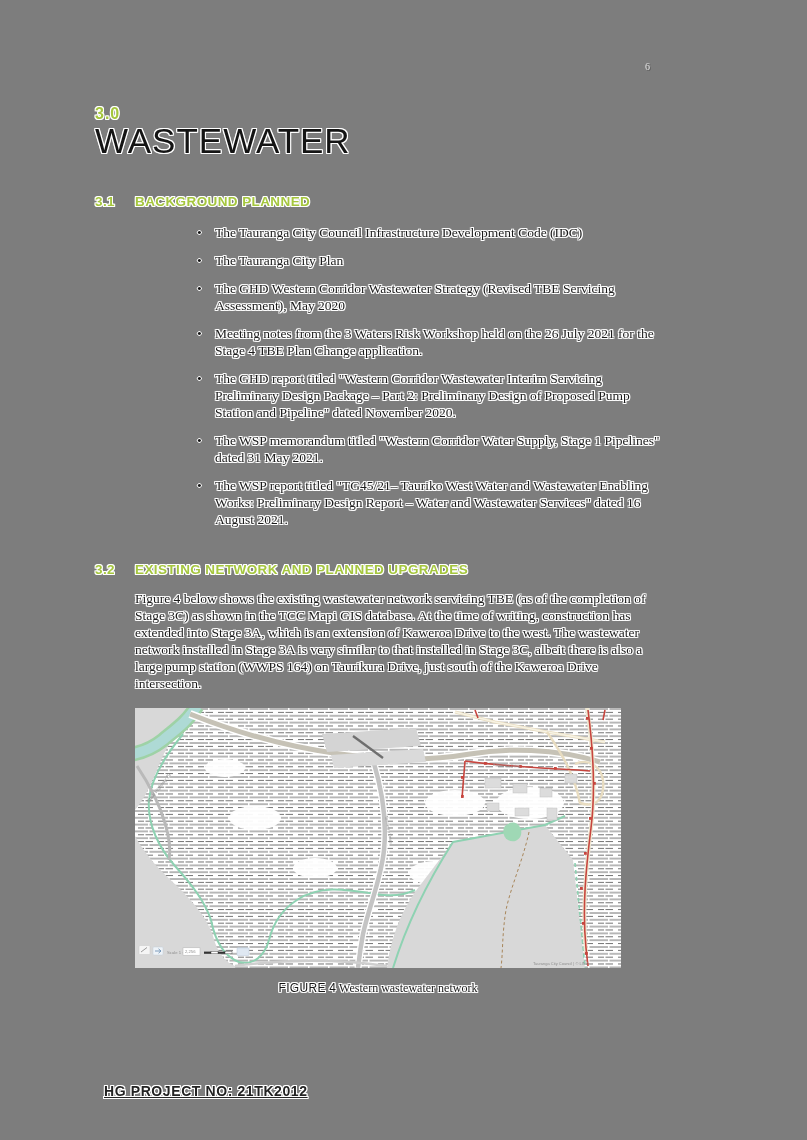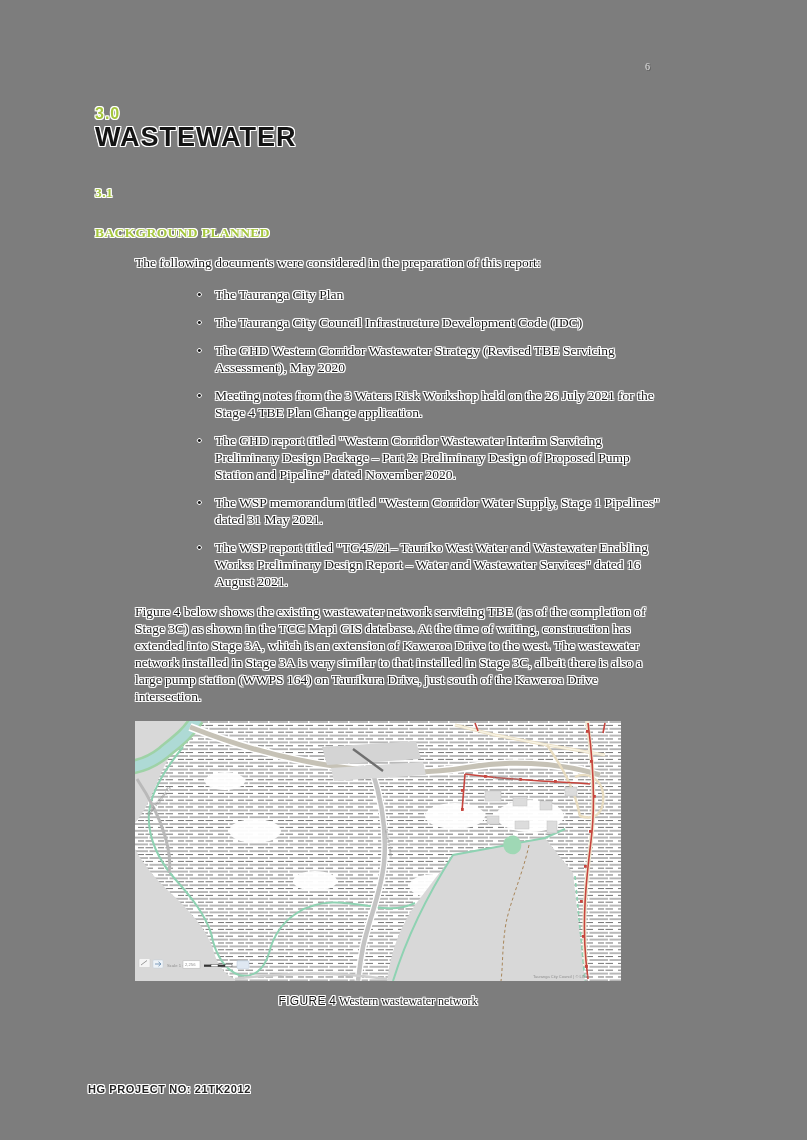--- a/index.html
+++ b/index.html
@@ -14,27 +14,27 @@
   .page-number{
     position:absolute;left:645px;top:61px;font-size:10px;color:#e4e4e4;
     font-family:"Liberation Serif", serif;text-shadow:1px 1px 0 #5a5a5a;
   }
   .content{position:absolute;left:95px;top:106px;width:570px;}
   .doc-title .num{
     font-family:"Liberation Sans", sans-serif;font-weight:bold;font-size:16px;
     color:#a5c63e;letter-spacing:1px;line-height:1.05;
   }
   .doc-title .txt{
-    font-family:"Liberation Sans", sans-serif;font-weight:bold;font-size:27px;
+    font-family:"Liberation Sans", sans-serif;font-weight:normal;font-size:35px;
     color:#141414;letter-spacing:1px;line-height:1.05;
   }
   .section-head{
     display:flex;margin-top:34px;
-    font-family:Liberation Serif, serif;font-weight:bold;font-size:13.5px;
-    color:#a5c63e;letter-spacing:.4px;flex-direction:column;
+    font-family:Liberation Sans, sans-serif;font-weight:bold;font-size:13.5px;
+    color:#a5c63e;letter-spacing:.4px;
   }
   .section-head .sec-num{width:40px;flex:0 0 40px;}
   .body-text{
     margin:13px 0 0 40px;width:525px;font-size:13.5px;line-height:17px;color:#1b1b1b;
   }
   ul.refs{list-style:none;margin:15px 0 0 40px;padding:0;width:525px;}
   ul.refs li{
     position:relative;padding-left:80px;margin-bottom:11px;
     font-size:13.5px;line-height:17px;
   }
@@ -45,23 +45,23 @@
   .map-wrap{margin:16px 0 0 40px;width:486px;height:260px;position:relative;}
   .map-wrap svg{display:block;}
   .figure-caption{
     margin:13px 0 0 40px;width:486px;text-align:center;font-size:12px;line-height:15px;
   }
   .figure-caption .fig-label{
     font-family:"Liberation Sans", sans-serif;font-weight:normal;color:#161616;letter-spacing:.3px;
   }
   .figure-caption .fig-text{color:#1b1b1b;}
   .footer{
-    position:absolute;left:88px;top:1083px;
-    font-family:"Liberation Sans", sans-serif;font-weight:bold;font-size:11px;
-    letter-spacing:.6px;color:#232323;
+    position:absolute;left:104px;top:1083px;
+    font-family:"Liberation Sans", sans-serif;font-weight:bold;font-size:14px;
+    letter-spacing:.6px;color:#232323;text-decoration:underline;
   }
   .svg-label{font-family:"Liberation Sans", sans-serif;fill:#8f8f8f;}
 </style>
 </head>
 <body>
 
 <div class="page">
 
   <div class="page-number">6</div>
 
@@ -70,32 +70,35 @@
     <div class="doc-title halo">
       <div class="num">3.0</div>
       <div class="txt">WASTEWATER</div>
     </div>
 
     <div class="section-head halo">
       <span class="sec-num">3.1</span>
       <span>BACKGROUND PLANNED</span>
     </div>
 
-    <p class="body-text halo">The following documents were considered in the preparation of this report:</p>
 
     <ul class="refs">
+      <li class="halo">The Tauranga City Council Infrastructure Development Code (IDC)</li>
       <li class="halo">The Tauranga City Plan</li>
-      <li class="halo">The Tauranga City Council Infrastructure Development Code (IDC)</li>
       <li class="halo">The GHD Western Corridor Wastewater Strategy (Revised TBE Servicing Assessment), May 2020</li>
       <li class="halo">Meeting notes from the 3 Waters Risk Workshop held on the 26 July 2021 for the Stage 4 TBE Plan Change application.</li>
       <li class="halo">The GHD report titled "Western Corridor Wastewater Interim Servicing Preliminary Design Package – Part 2: Preliminary Design of Proposed Pump Station and Pipeline" dated November 2020.</li>
       <li class="halo">The WSP memorandum titled "Western Corridor Water Supply, Stage 1 Pipelines" dated 31 May 2021.</li>
       <li class="halo">The WSP report titled "TG45/21– Tauriko West Water and Wastewater Enabling Works: Preliminary Design Report – Water and Wastewater Services" dated 16 August 2021.</li>
     </ul>
 
+    <div class="section-head halo">
+      <span class="sec-num">3.2</span>
+      <span>EXISTING NETWORK AND PLANNED UPGRADES</span>
+    </div>
 
     <p class="body-text halo">Figure 4 below shows the existing wastewater network servicing TBE (as of the completion of Stage 3C) as shown in the TCC Mapi GIS database. At the time of writing, construction has extended into Stage 3A, which is an extension of Kaweroa Drive to the west. The wastewater network installed in Stage 3A is very similar to that installed in Stage 3C, albeit there is also a large pump station (WWPS 164) on Taurikura Drive, just south of the Kaweroa Drive intersection.</p>
 
     <div class="map-wrap">
       <svg width="486" height="260" viewBox="0 0 486 260">
         <defs>
           <pattern id="hatch" width="20" height="6.8" patternUnits="userSpaceOnUse">
             <rect width="20" height="6.8" fill="#ffffff"></rect>
             <path d="M0 1 H13 M14.5 1 H20 M3 4.4 H9 M10.5 4.4 H18" stroke="#4d4d4d" stroke-width="0.8"></path>
           </pattern>

